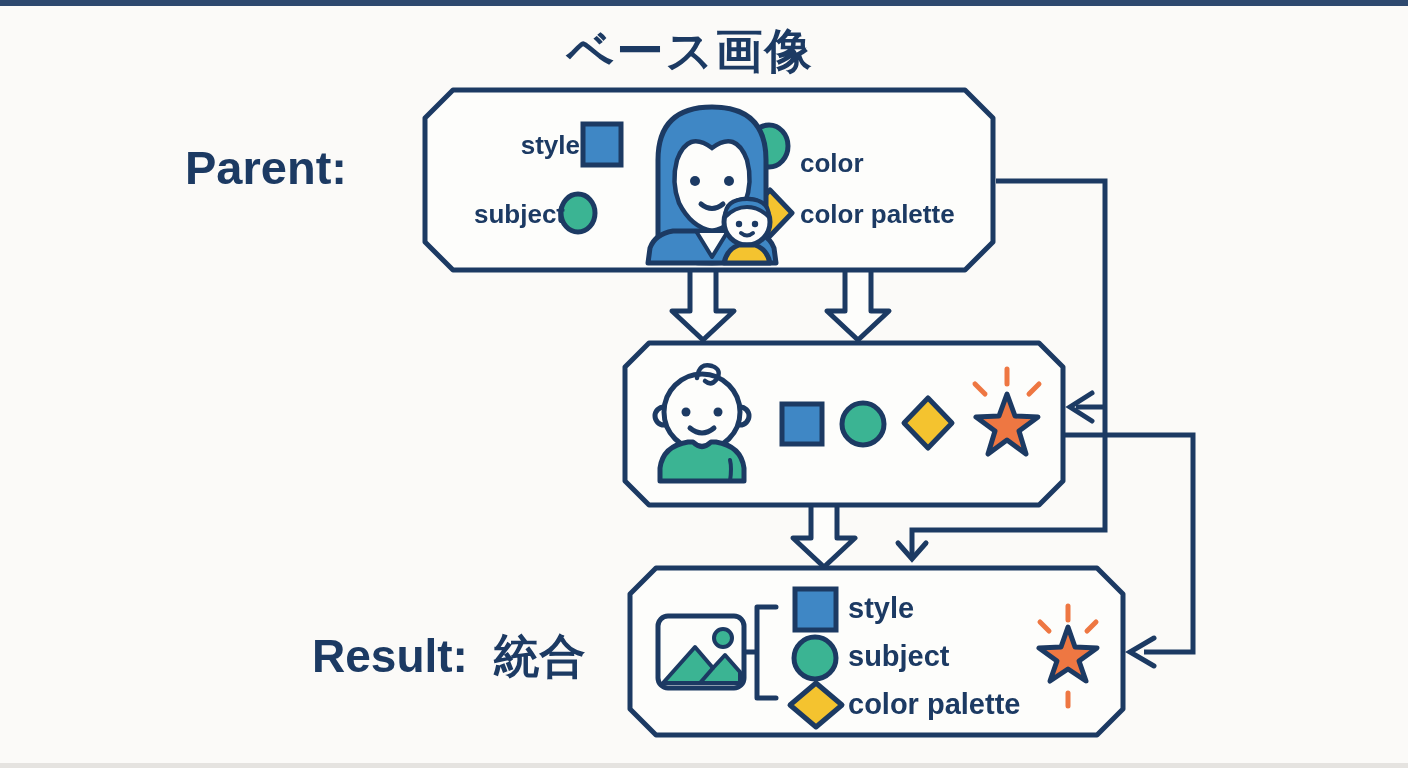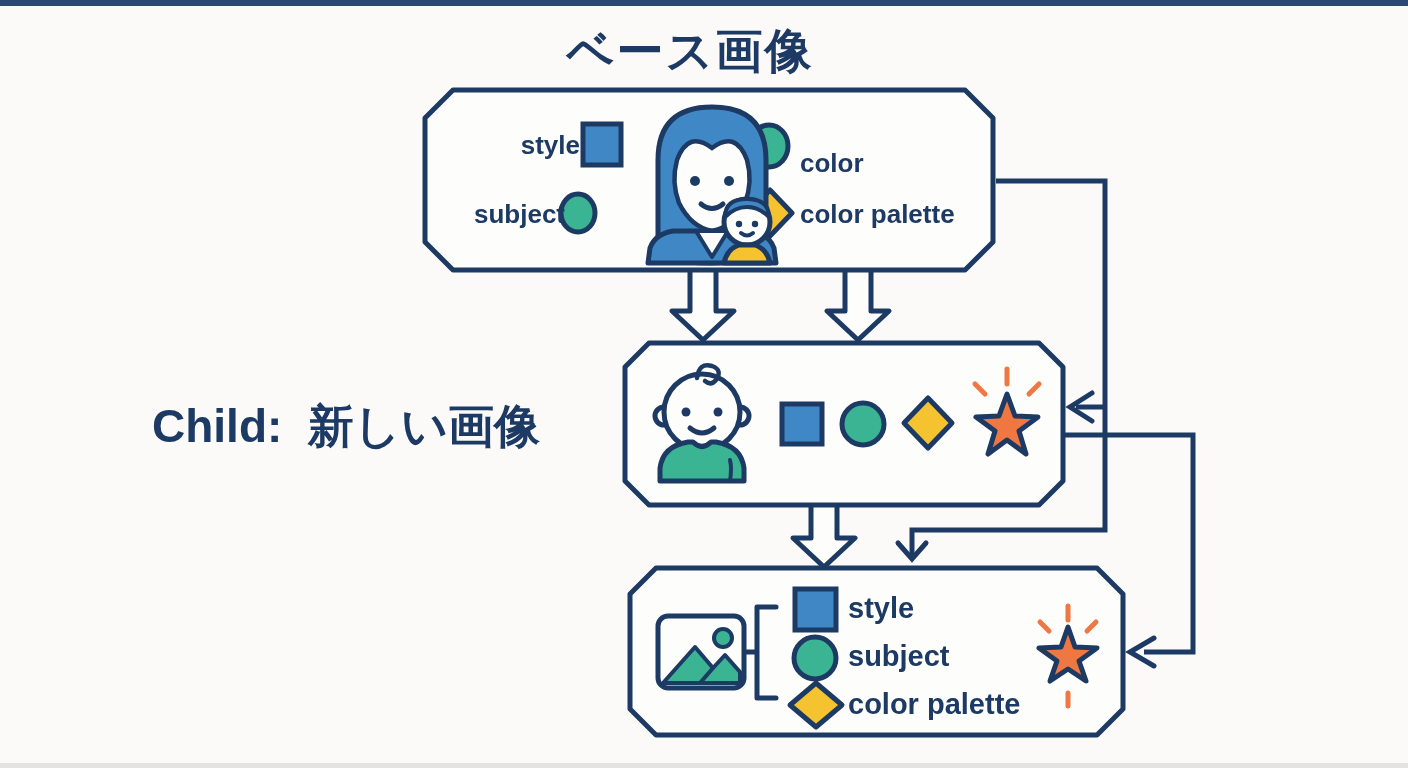--- a/index.html
+++ b/index.html
@@ -134,21 +134,22 @@
         <path class="f-orange s-navy" stroke-width="5" stroke-linejoin="round" d="M 1068 627 L 1075 647 L 1097 648 L 1079 661 L 1086 681 L 1068 669 L 1050 681 L 1057 661 L 1039 648 L 1061 647 Z"></path>
         <path class="nf s-orange" stroke-width="5" stroke-linecap="round" d="M 1068 606 L 1068 620"></path>
         <path class="nf s-orange" stroke-width="5" stroke-linecap="round" d="M 1040 622 L 1049 631"></path>
         <path class="nf s-orange" stroke-width="5" stroke-linecap="round" d="M 1096 622 L 1087 631"></path>
         <path class="nf s-orange" stroke-width="5" stroke-linecap="round" d="M 1068 693 L 1068 706"></path>
       </g>
     </g>
   </svg>
 
   <div class="txt title">ベース画像</div>
-  <div class="txt lbl-child">Child:  新しい画像</div>
+  <div class="txt lbl-parent">Parent:</div>
+  <div class="txt lbl-result">Result:  統合</div>
 
   <div class="txt attr p-style">style</div>
   <div class="txt attr p-subject">subject</div>
   <div class="txt attr p-color">color</div>
   <div class="txt attr p-palette">color palette</div>
 
   <div class="txt attr-r r-style">style</div>
   <div class="txt attr-r r-subject">subject</div>
   <div class="txt attr-r r-palette">color palette</div>
 </div>

